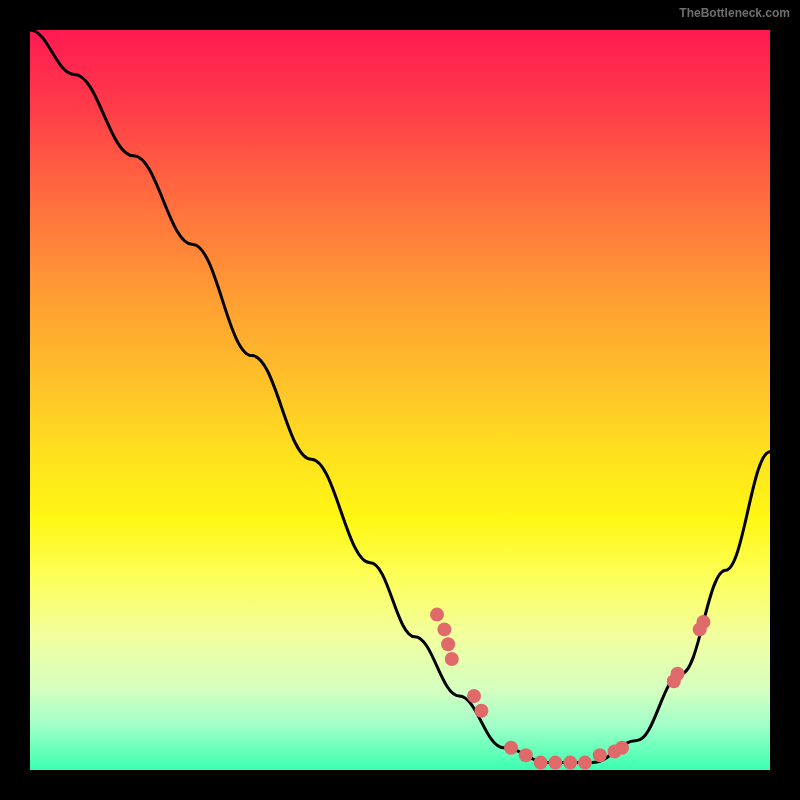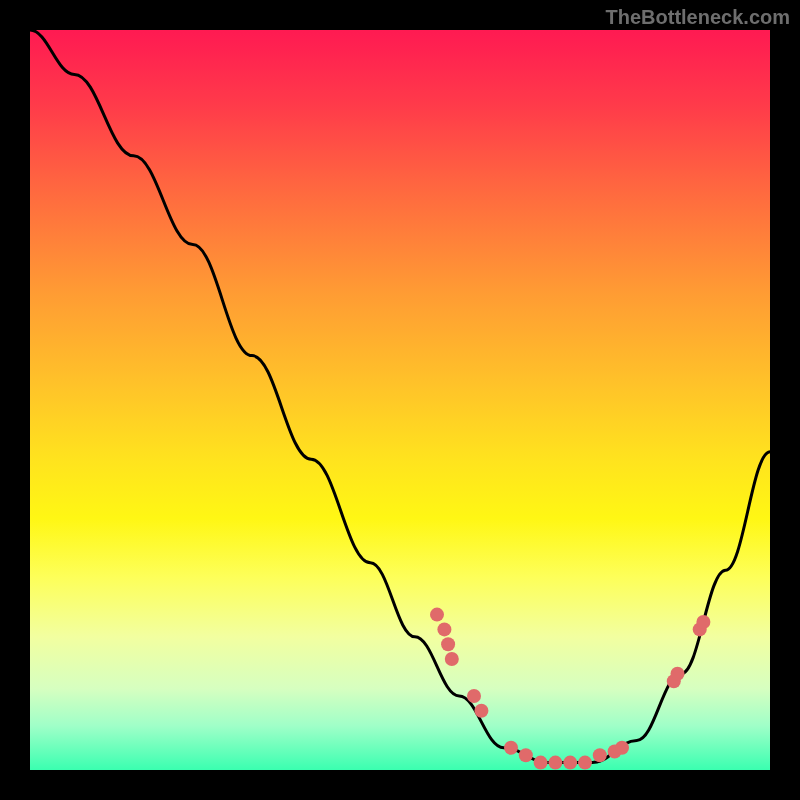--- a/index.html
+++ b/index.html
@@ -11,21 +11,21 @@
       width: 800px;
       height: 800px;
       background: #000000;
       position: relative;
       font-family: Arial, sans-serif;
     }
     .watermark {
       position: absolute;
       top: 6px;
       right: 10px;
-      font-size: 20px;
+      font-size: 12px;
       font-weight: bold;
       color: #6e6e6e;
       z-index: 10;
     }
     .chart-area {
       position: absolute;
       top: 30px;
       left: 30px;
       width: 740px;
       height: 740px;

